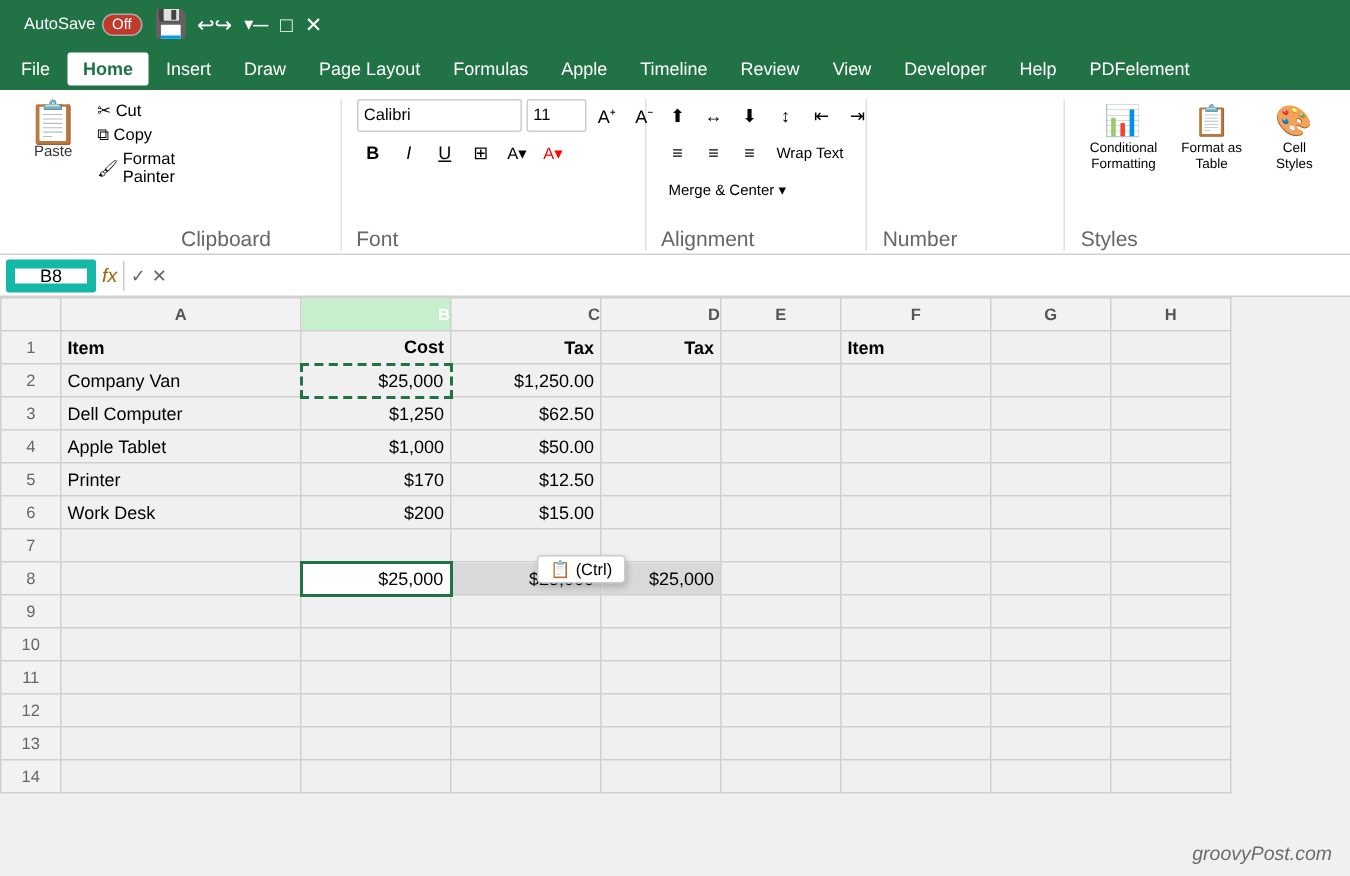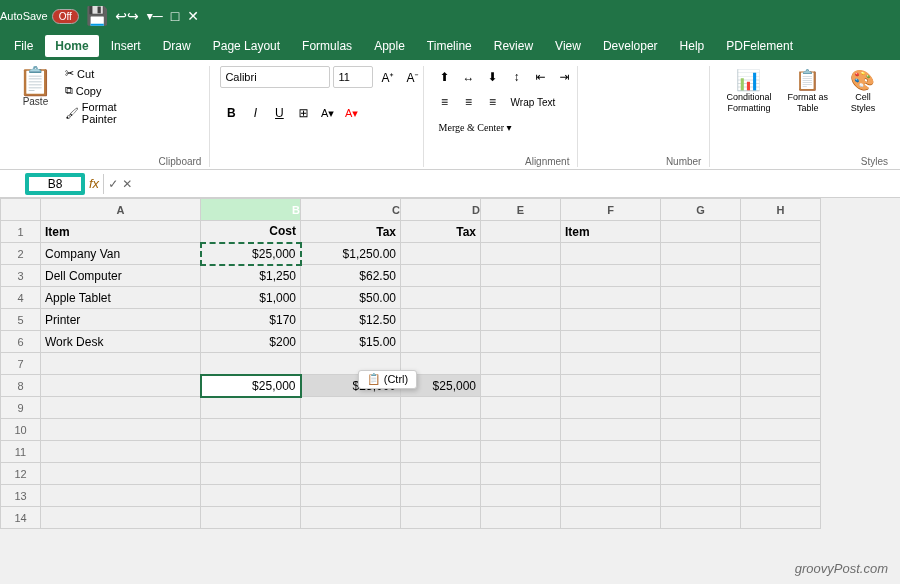--- a/index.html
+++ b/index.html
@@ -5,21 +5,21 @@
     * { box-sizing: border-box; margin: 0; padding: 0; }
     body { font-family: 'Segoe UI', Arial, sans-serif; font-size: 12px; background: #f0f0f0; width: 900px; height: 584px; overflow: hidden; }
 
     
     #title-bar {
       background: #217346;
       color: white;
       height: 32px;
       display: flex;
       align-items: center;
-      padding: 0 0;
+      padding: 0 16px;
       font-size: 12px;
     }
     #title-bar .autosave { display: flex; align-items: center; gap: 4px; font-size: 11px; }
     #title-bar .autosave-toggle { background: #1a5c37; border: 1px solid #aaa; border-radius: 10px; padding: 1px 6px; font-size: 10px; }
     #title-bar .title { flex: 1; text-align: center; font-size: 13px; }
     #title-bar .controls { display: flex; gap: 8px; font-size: 14px; }
 
     
     #menu-bar {
       background: #217346;
@@ -56,23 +56,23 @@
     .ribbon-group {
       display: flex;
       flex-direction: column;
       align-items: flex-start;
       padding: 0 8px;
       border-right: 1px solid #e0e0e0;
       min-width: fit-content;
     }
     .ribbon-group:last-child { border-right: none; }
     .ribbon-group-label {
-      font-size: 10px;
+      font-size: 14px;
       color: #666;
-      text-align: right;
+      text-align: left;
       width: 100%;
       margin-top: auto;
       padding-top: 4px;
     }
     .paste-btn {
       display: flex;
       flex-direction: column;
       align-items: center;
       padding: 2px 6px;
       cursor: pointer;
@@ -153,28 +153,27 @@
     #formula-bar {
       background: white;
       border-bottom: 1px solid #d0d0d0;
       height: 28px;
       display: flex;
       align-items: center;
       padding: 0 4px;
       gap: 4px;
     }
     .cell-ref {
-      border: 4px solid #14b8a6;
+      border: 6px solid #14b8a6;
       border-radius: 2px;
       padding: 2px 6px;
       width: 60px;
       font-size: 12px;
       height: 22px;
       text-align: center;
-      margin-left: 21px;
     }
     .formula-divider { width: 1px; height: 20px; background: #ccc; }
     .formula-input {
       flex: 1;
       border: none;
       outline: none;
       font-size: 12px;
       padding: 2px 4px;
     }
 
@@ -318,53 +317,54 @@
             <span>Copy</span>
           </div>
           <div class="small-btn">
             <span>🖌</span>
             <span>Format Painter</span>
           </div>
         </div>
         <div class="ribbon-group-label" style="align-self:flex-end;">Clipboard</div>
       </div>
 
-      <div class="ribbon-group" style="min-width: 180px; gap: 11px;">
+      <div class="ribbon-group" style="min-width: 180px;">
         <div class="font-row">
           <input type="text" class="font-select" value="Calibri" style="">
           <input type="text" class="size-select" value="11" style="">
           <span class="fmt-btn">A⁺</span>
           <span class="fmt-btn">A⁻</span>
         </div>
         <div class="font-format-row">
           <span class="fmt-btn bold">B</span>
           <span class="fmt-btn italic">I</span>
           <span class="fmt-btn underline">U</span>
           <span class="fmt-btn">⊞</span>
           <span class="fmt-btn" style="font-size:11px;">A▾</span>
           <span class="fmt-btn" style="font-size:11px; color:red;">A▾</span>
         </div>
+        <div class="ribbon-group-label">Font</div>
       </div>
 
       <div class="ribbon-group" style="min-width: 130px;">
         <div style="display:flex; gap:2px; margin-bottom:3px;">
           <span class="fmt-btn">⬆</span>
           <span class="fmt-btn">↔</span>
           <span class="fmt-btn">⬇</span>
           <span class="fmt-btn">↕</span>
           <span class="fmt-btn">⇤</span>
           <span class="fmt-btn">⇥</span>
         </div>
         <div style="display:flex; gap:2px; margin-bottom:3px;">
           <span class="fmt-btn">≡</span>
           <span class="fmt-btn">≡</span>
           <span class="fmt-btn">≡</span>
           <span class="fmt-btn" style="font-size:10px; width:auto; padding:0 4px;">Wrap Text</span>
         </div>
-        <div style="display:flex; gap:2px;font-family:Liberation Serif, serif;">
+        <div style="display:flex; gap:2px;">
           <span class="fmt-btn" style="font-size:10px; width:auto; padding:0 4px;">Merge &amp; Center ▾</span>
         </div>
         <div class="ribbon-group-label">Alignment</div>
       </div>
 
       <div class="ribbon-group" style="min-width: 130px;">
         <div class="ribbon-group-label">Number</div>
       </div>
 
       <div class="ribbon-group">

